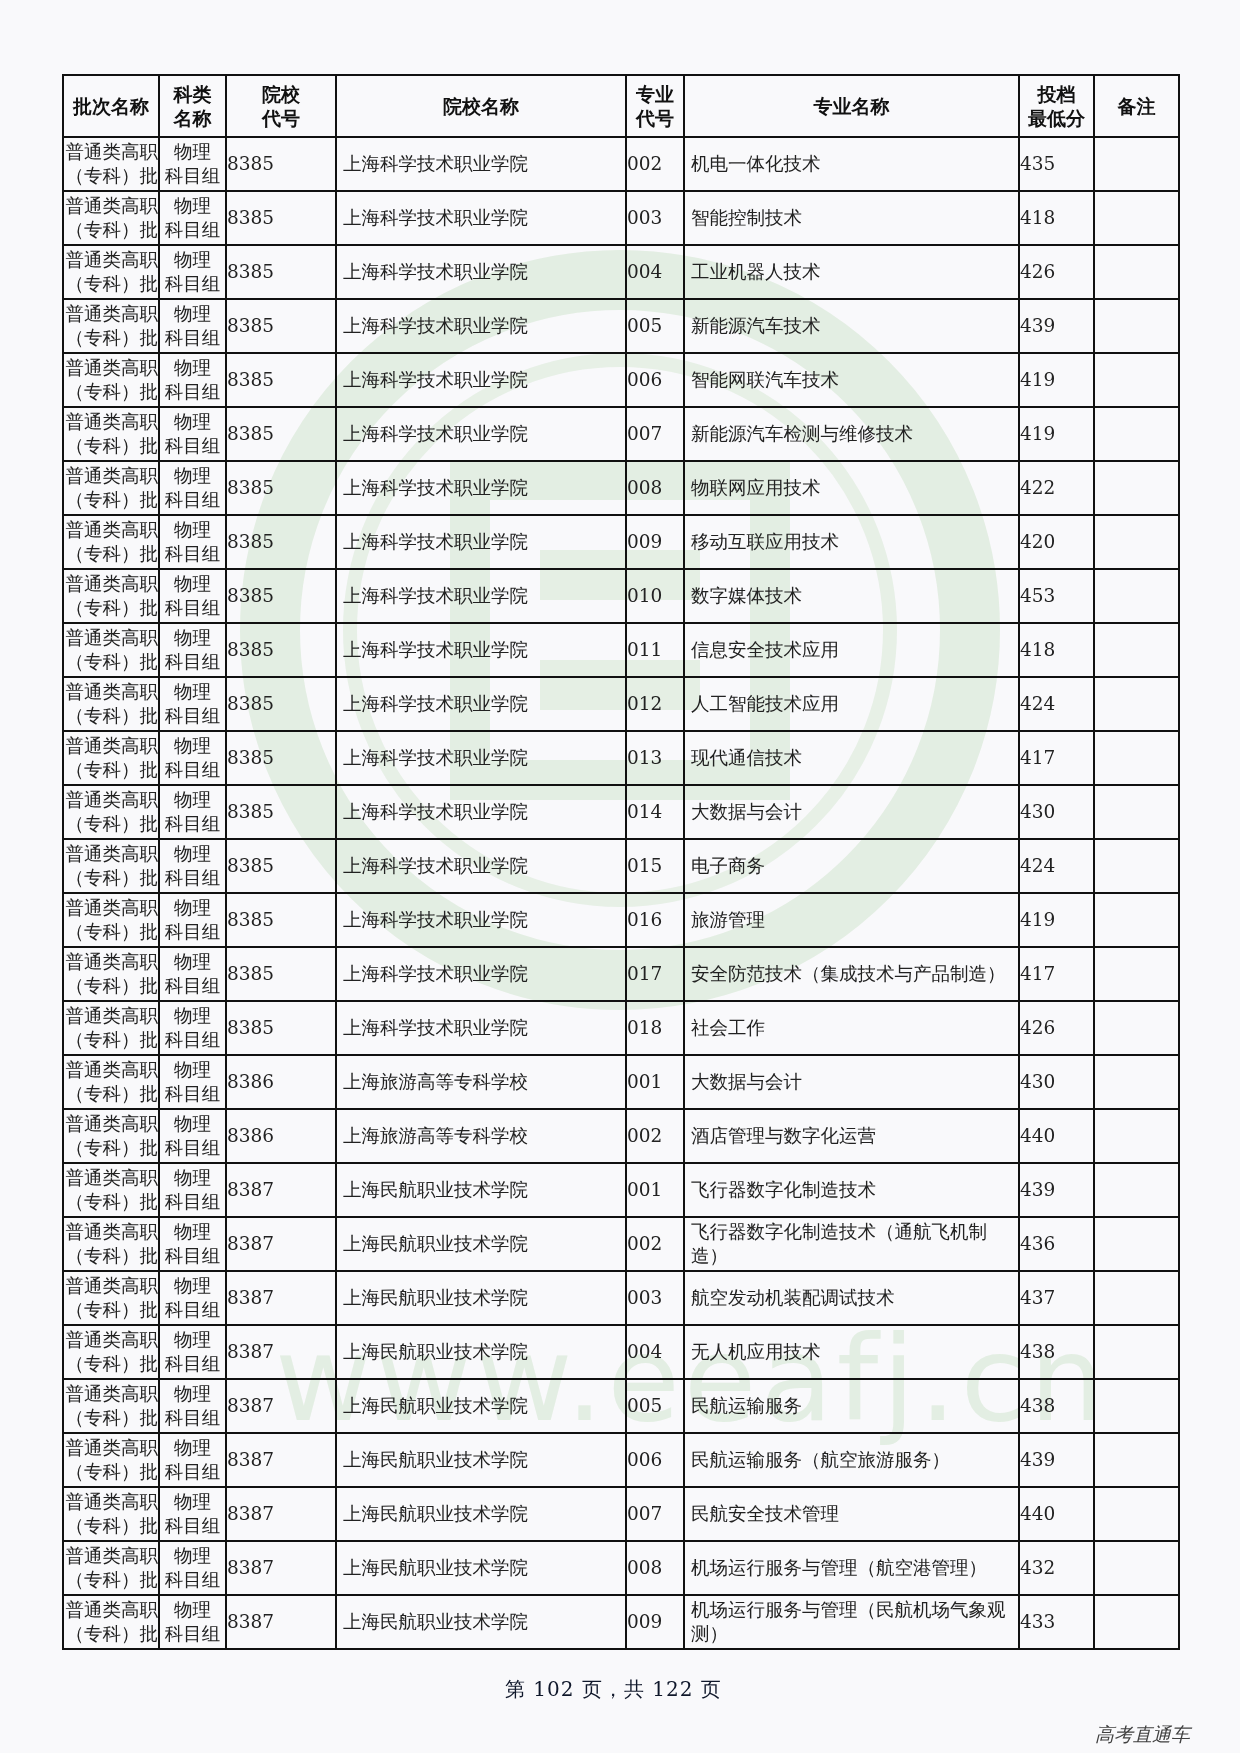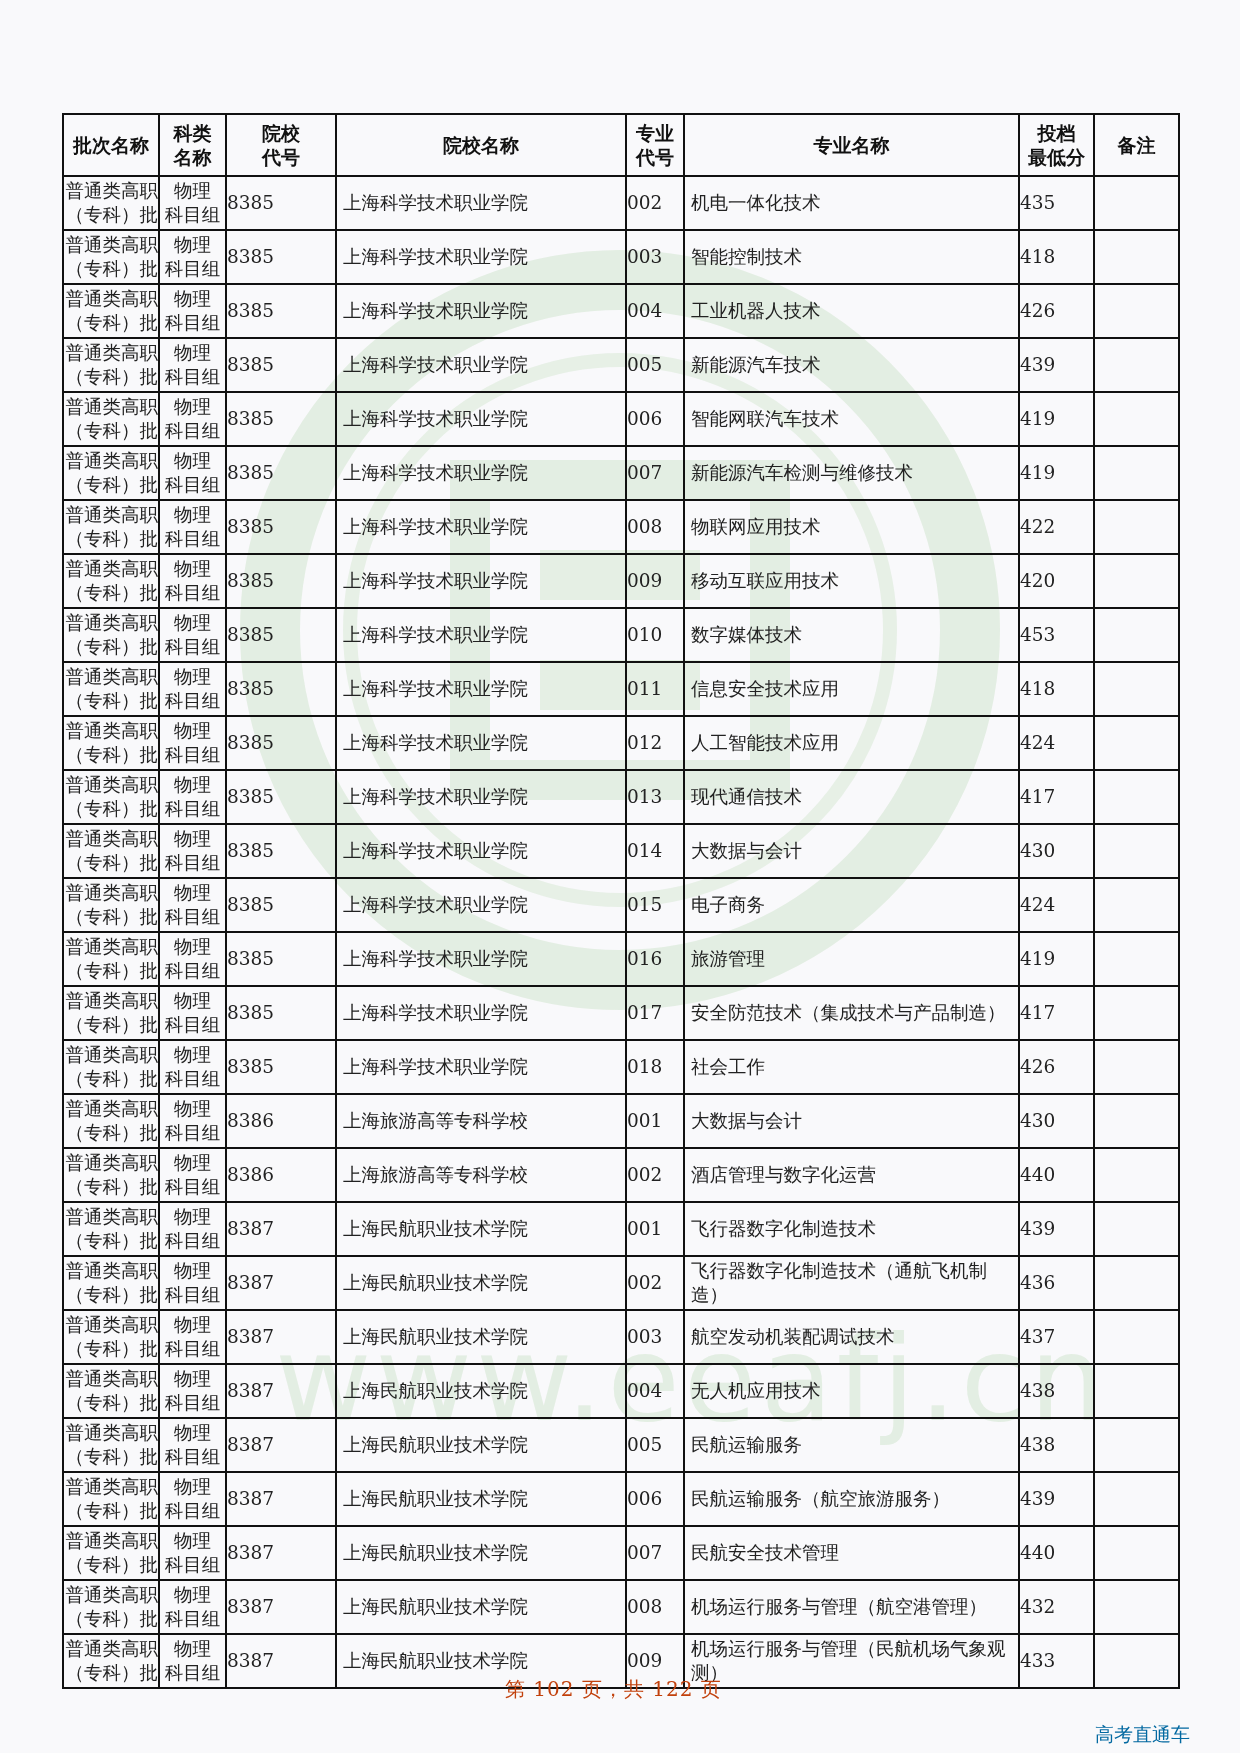--- a/index.html
+++ b/index.html
@@ -15,43 +15,42 @@
   }
   .wm-url {
     position: absolute; left: 275px; top: 1310px; z-index: 0;
     font-family: "DejaVu Sans", sans-serif; font-size: 118px; letter-spacing: 4px;
     color: rgba(150, 200, 140, 0.22); pointer-events: none; text-align: center;
   }
   table.grid {
     position: absolute; left: 62px; top: 74px; z-index: 1;
     border-collapse: collapse; table-layout: fixed;
     width: 1116px;
-    margin-top: 39px;
   }
   table.grid td, table.grid th {
     border: 2.2px solid #111; padding: 0; overflow: hidden;
   }
   table.grid th {
     height: 60px; font-family: "DejaVu Sans", sans-serif; font-weight: bold;
     font-size: 19px; line-height: 24px; text-align: center; color: #111;
   }
   table.grid td { height: 52px; font-size: 18.5px; line-height: 24px; }
   .c-batch { text-align: right; padding: 0 2px; }
   .c-batch span, .c-subj span { display: block; white-space: nowrap; }
   .c-subj { text-align: center; }
   .c-num { text-align: left; }
   .c-text { text-align: left; padding-left: 6px !important; padding-right: 6px !important; }
   .c-score { text-align: left; }
   .footer-page {
-    position: absolute; left: 505px; top: 1676px; font-size: 20px; color: #c2410c;
+    position: absolute; left: 505px; top: 1676px; font-size: 20px; color: #0f172a;
     letter-spacing: 1px; z-index: 1;
   }
   .footer-brand {
-    position: absolute; left: 1095px; top: 1722px; font-size: 19px; color: #0369a1;
-    font-family: "DejaVu Sans", sans-serif; z-index: 1;
+    position: absolute; left: 1095px; top: 1722px; font-size: 19px; color: #404040;
+    font-family: "DejaVu Sans", sans-serif; z-index: 1; font-style: italic;
   }
 </style>
 </head>
 <body>
 
 <svg class="watermark" viewBox="0 0 760 760">
   <circle cx="380" cy="380" r="350" fill="none" stroke="rgba(150,200,140,0.22)" stroke-width="60"></circle>
   <circle cx="380" cy="380" r="270" fill="none" stroke="rgba(150,200,140,0.18)" stroke-width="14"></circle>
   <rect x="230" y="230" width="300" height="300" fill="none" stroke="rgba(150,200,140,0.22)" stroke-width="40"></rect>
   <rect x="300" y="300" width="160" height="50" fill="rgba(150,200,140,0.2)"></rect>

